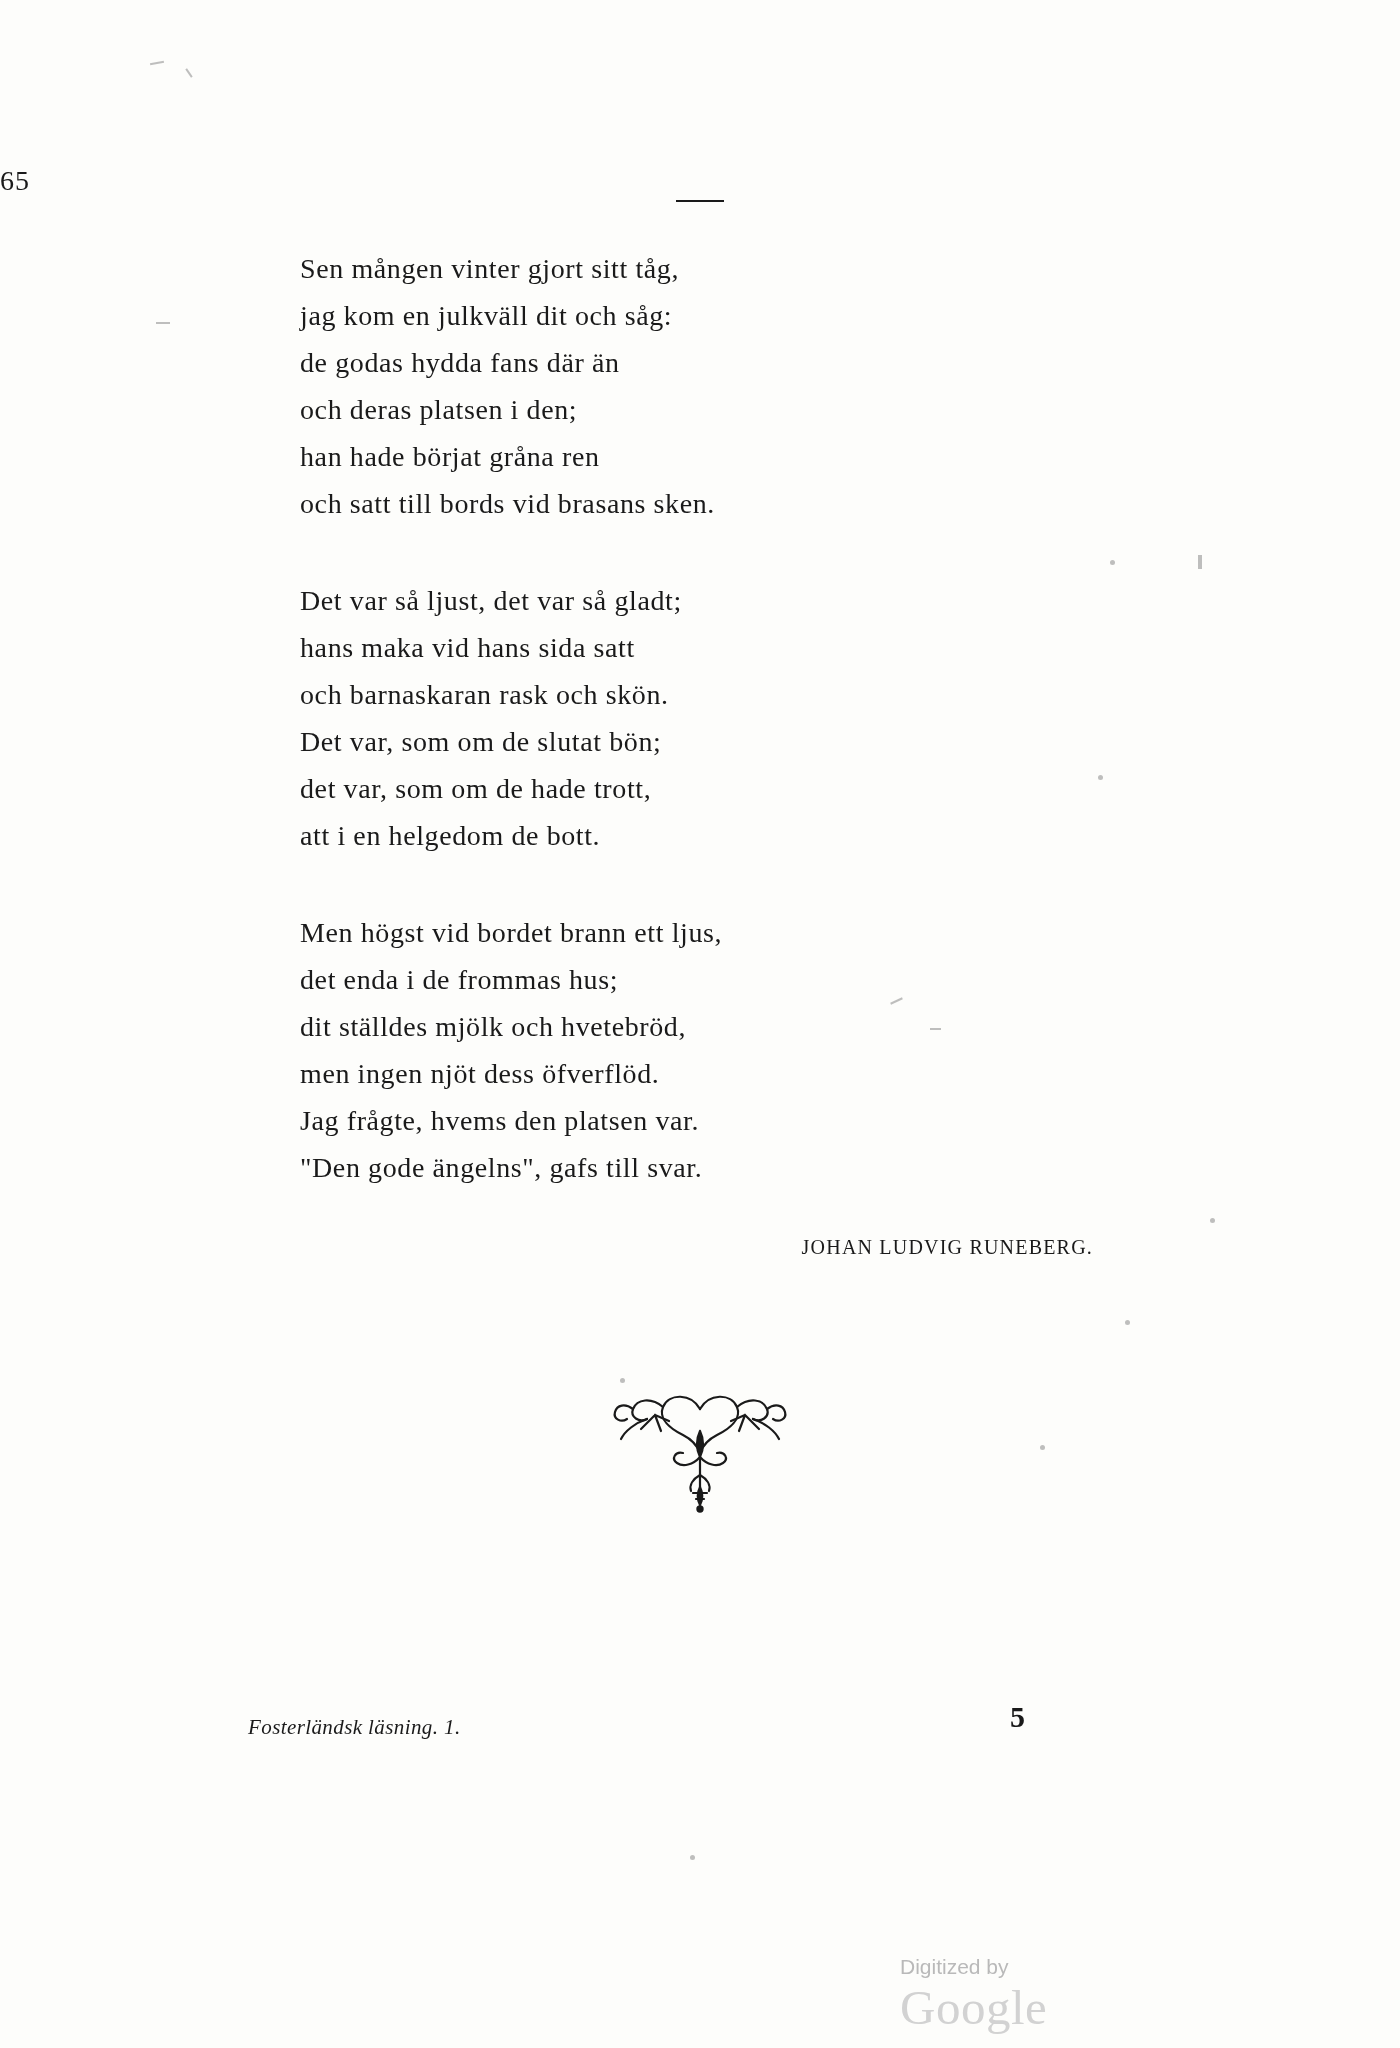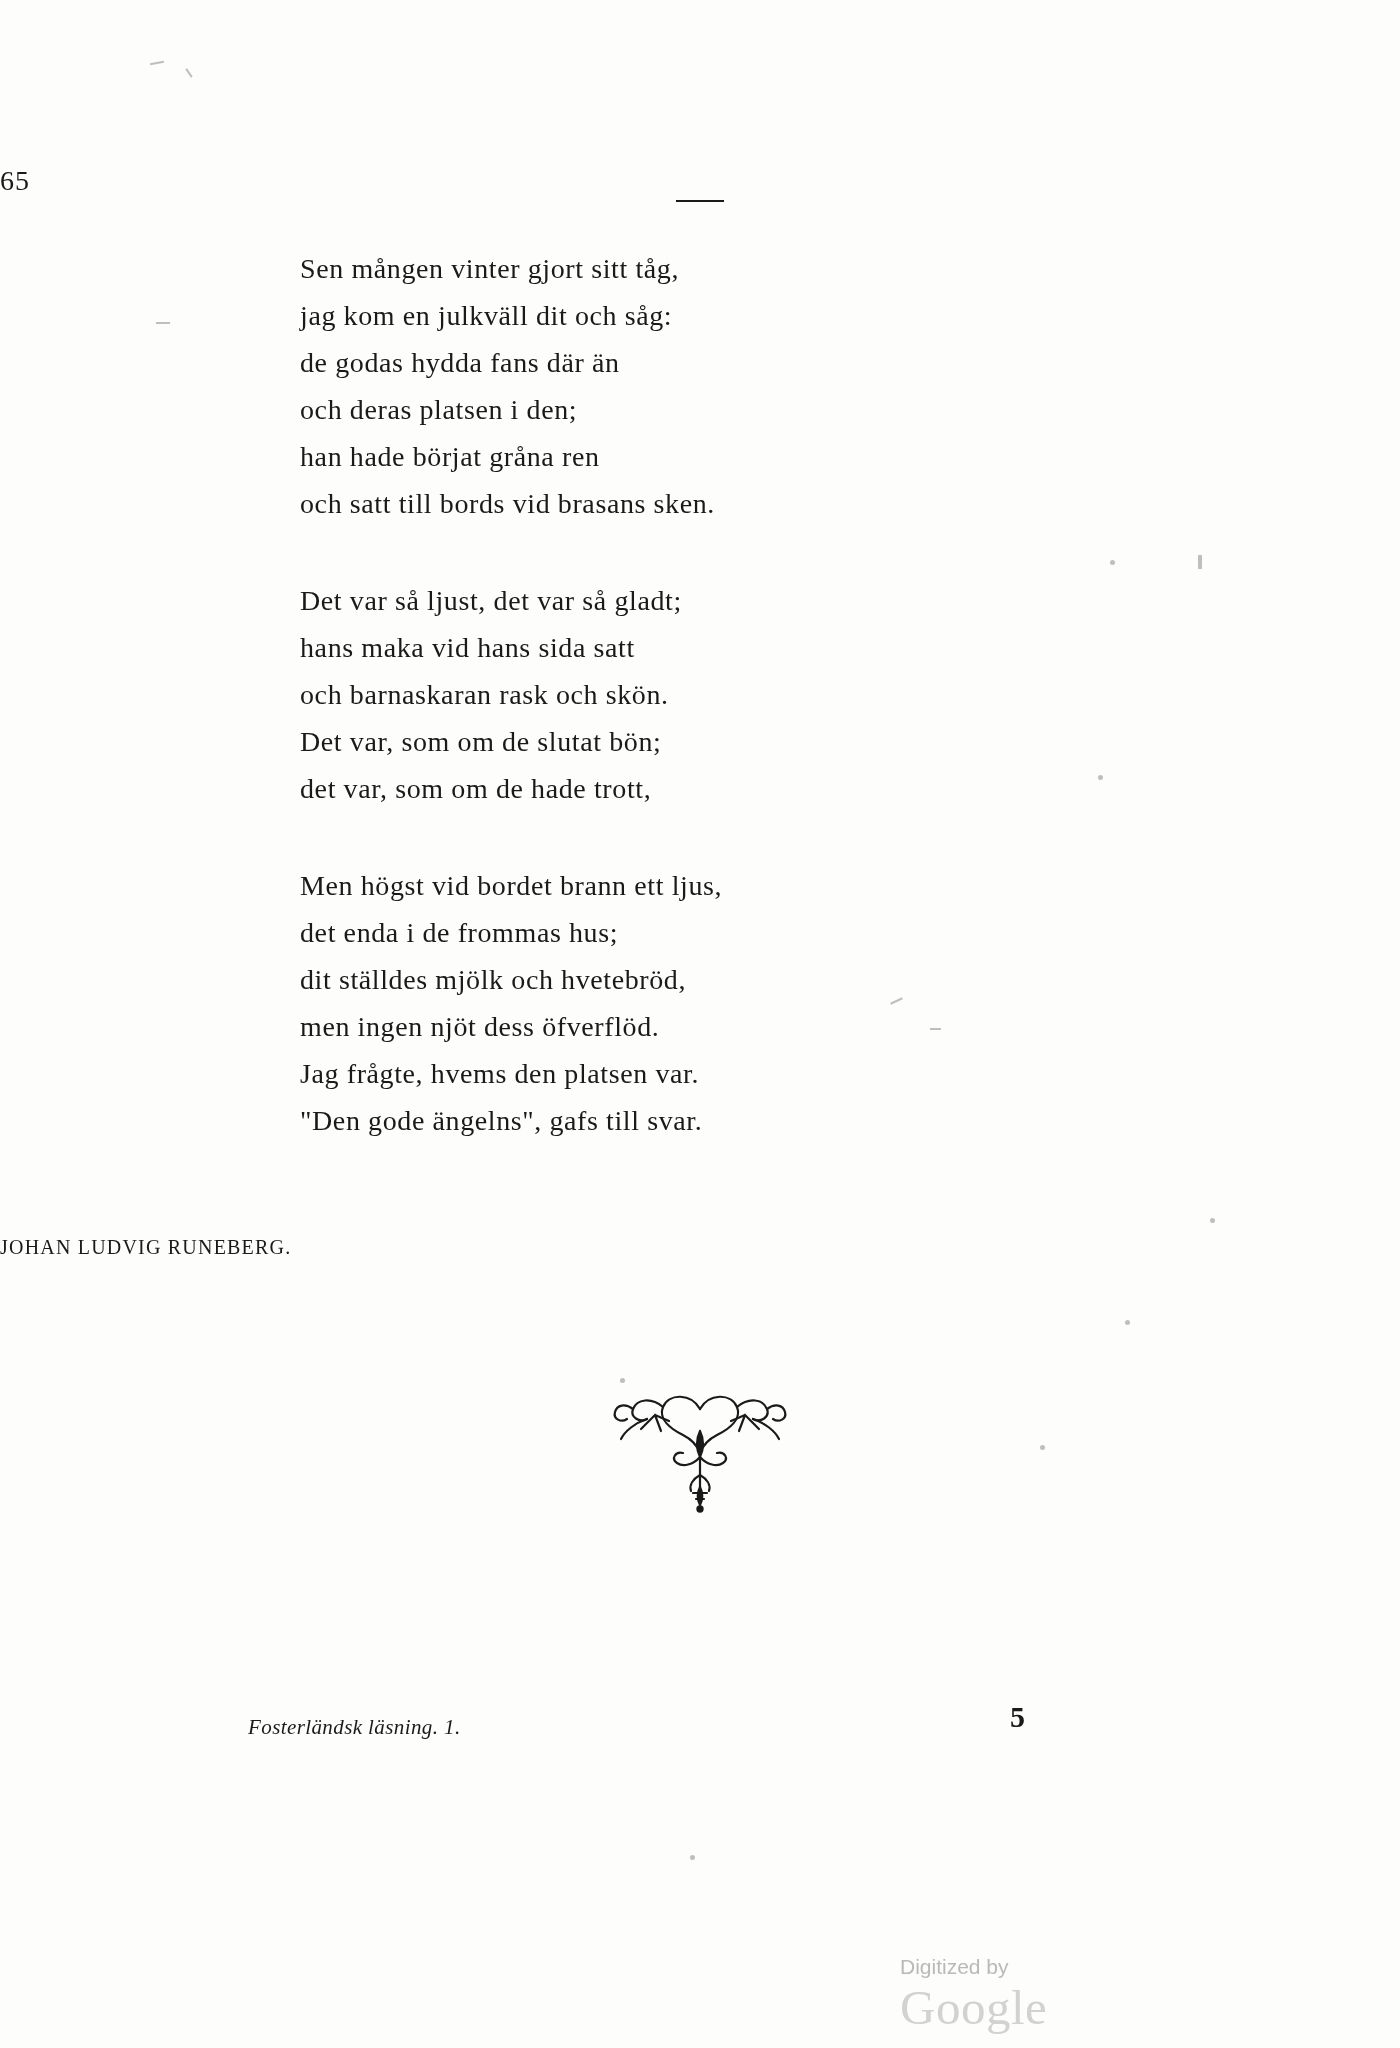--- a/index.html
+++ b/index.html
@@ -65,24 +65,26 @@
     line-height: 47px;
     letter-spacing: .6px;
     white-space: pre;
   }
 
   .author {
     position: absolute;
     top: 1236px;
     left: 0;
     width: 1084px;
+    text-align: right;
     font-size: 20px;
     letter-spacing: 1.2px;
     font-variant: small-caps;
     text-transform: uppercase;
+    padding-left: 9px;
   }
 
   .ornament {
     position: absolute;
     top: 1375px;
     left: 0;
     width: 1400px;
     display: flex;
     justify-content: center;
   }
@@ -160,20 +162,21 @@
       <div class="line">han hade börjat gråna ren</div>
       <div class="line">och satt till bords vid brasans sken.</div>
     </div>
 
     <div class="stanza">
       <div class="line">Det var så ljust, det var så gladt;</div>
       <div class="line">hans maka vid hans sida satt</div>
       <div class="line">och barnaskaran rask och skön.</div>
       <div class="line">Det var, som om de slutat bön;</div>
       <div class="line">det var, som om de hade trott,</div>
+      <div class="line">att i en helgedom de bott.</div>
     </div>
 
     <div class="stanza">
       <div class="line">Men högst vid bordet brann ett ljus,</div>
       <div class="line">det enda i de frommas hus;</div>
       <div class="line">dit ställdes mjölk och hvetebröd,</div>
       <div class="line">men ingen njöt dess öfverflöd.</div>
       <div class="line">Jag frågte, hvems den platsen var.</div>
       <div class="line">"Den gode ängelns", gafs till svar.</div>
     </div>

